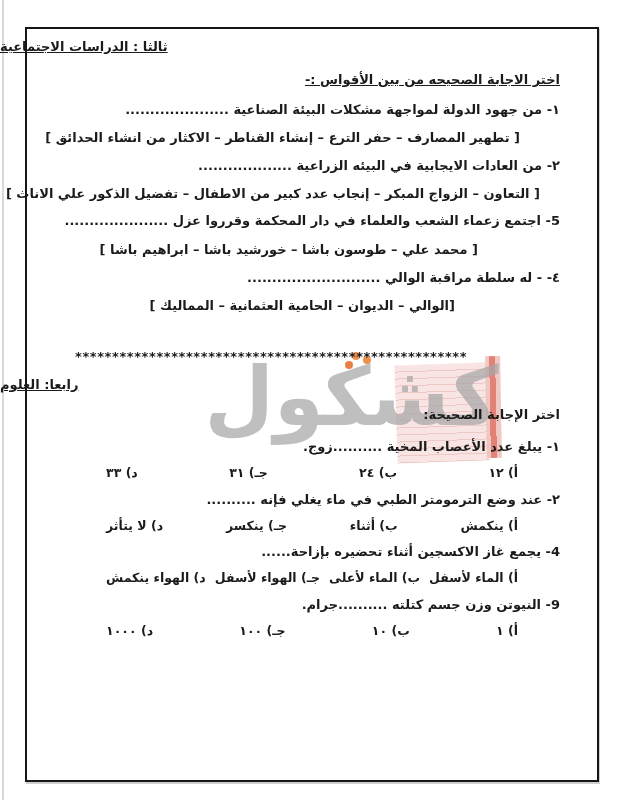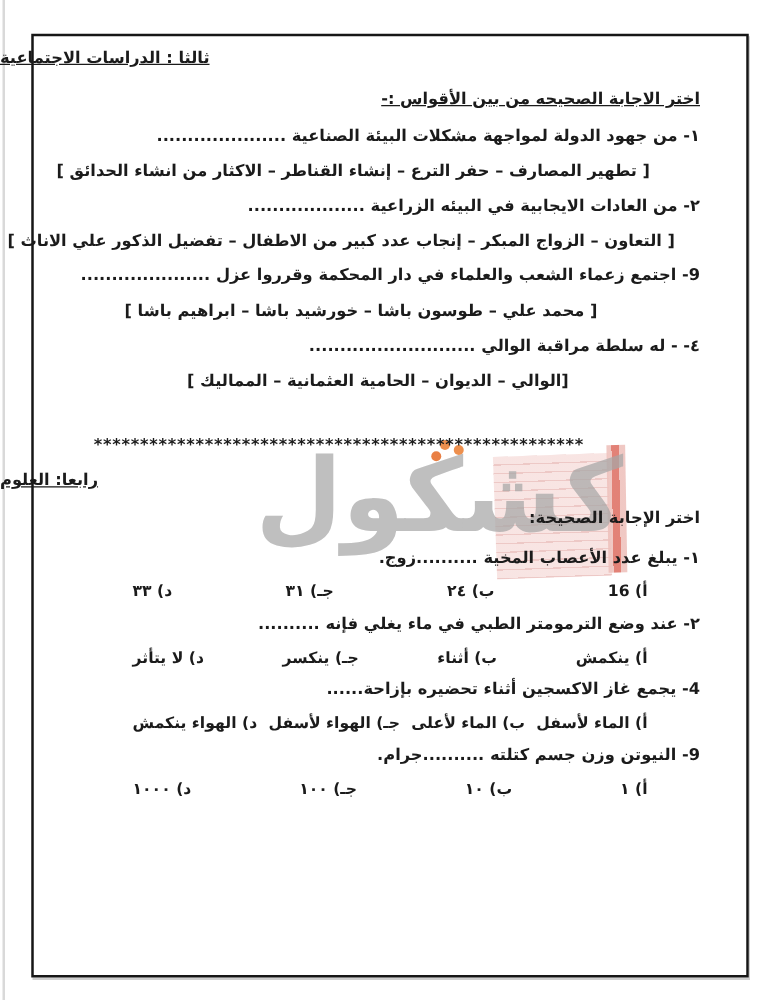--- a/index.html
+++ b/index.html
@@ -78,34 +78,34 @@
 
 <div class="line center u" style="top:38px">ثالثا : الدراسات الاجتماعية</div>
 <div class="line q u" style="top:71px">اختر الاجابة الصحيحه من بين الأقواس :-</div>
 
 <div class="line q" style="top:101px">١- من جهود الدولة لمواجهة مشكلات البيئة الصناعية .....................</div>
 <div class="line" style="top:129px;right:103px">[ تطهير المصارف  – حفر الترع  – إنشاء القناطر – الاكثار من انشاء الحدائق ]</div>
 
 <div class="line q" style="top:157px">٢- من العادات الايجابية في البيئه الزراعية ...................</div>
 <div class="line" style="top:185px;right:83px">[ التعاون – الزواج المبكر – إنجاب عدد كبير من الاطفال – تفضيل الذكور علي الاناث ]</div>
 
-<div class="line q" style="top:212px">9- اجتمع زعماء الشعب والعلماء في دار المحكمة وقرروا عزل .....................</div>
+<div class="line q" style="top:212px">5- اجتمع زعماء الشعب والعلماء في دار المحكمة وقرروا عزل .....................</div>
 <div class="line" style="top:241px;right:145px">[ محمد علي – طوسون باشا – خورشيد باشا – ابراهيم باشا ]</div>
 
 <div class="line q" style="top:269px">٤- - له سلطة مراقبة الوالي ...........................</div>
 <div class="line" style="top:297px;right:168px">[الوالي – الديوان – الحامية العثمانية – المماليك ]</div>
 
 <div class="divider">******************************************************************************************</div>
 
 <div class="line center u" style="top:376px">رابعا: العلوم</div>
 <div class="line q" style="top:406px">اختر الإجابة الصحيحة:</div>
 
 <div class="line q" style="top:438px">١- يبلغ عدد الأعصاب المخية ..........زوج.</div>
 <div class="opts" style="top:464px">
-  <span>أ) 16</span>
+  <span>أ) ١٢</span>
   <span>ب) ٢٤</span>
   <span>جـ) ٣١</span>
   <span>د) ٣٣</span>
 </div>
 
 <div class="line q" style="top:491px">٢- عند وضع الترمومتر الطبي في ماء يغلي فإنه ..........</div>
 <div class="opts" style="top:517px">
   <span>أ) ينكمش</span>
   <span>ب) أثناء</span>
   <span>جـ) ينكسر</span>

